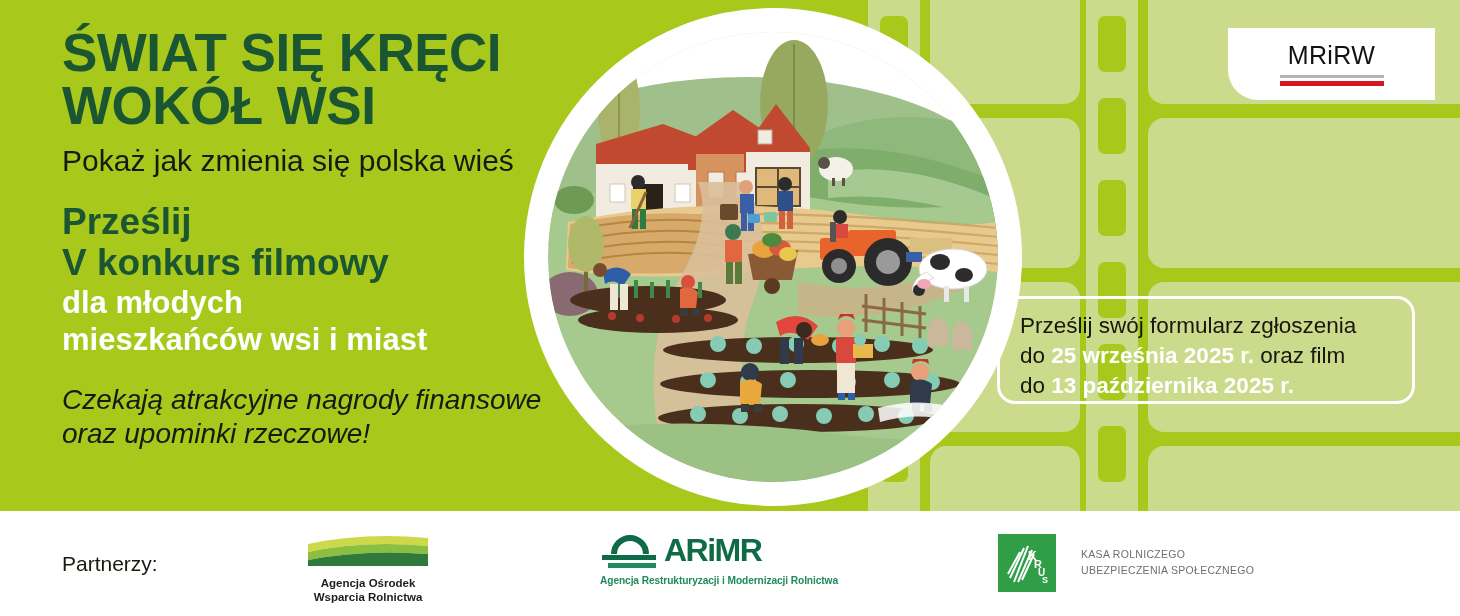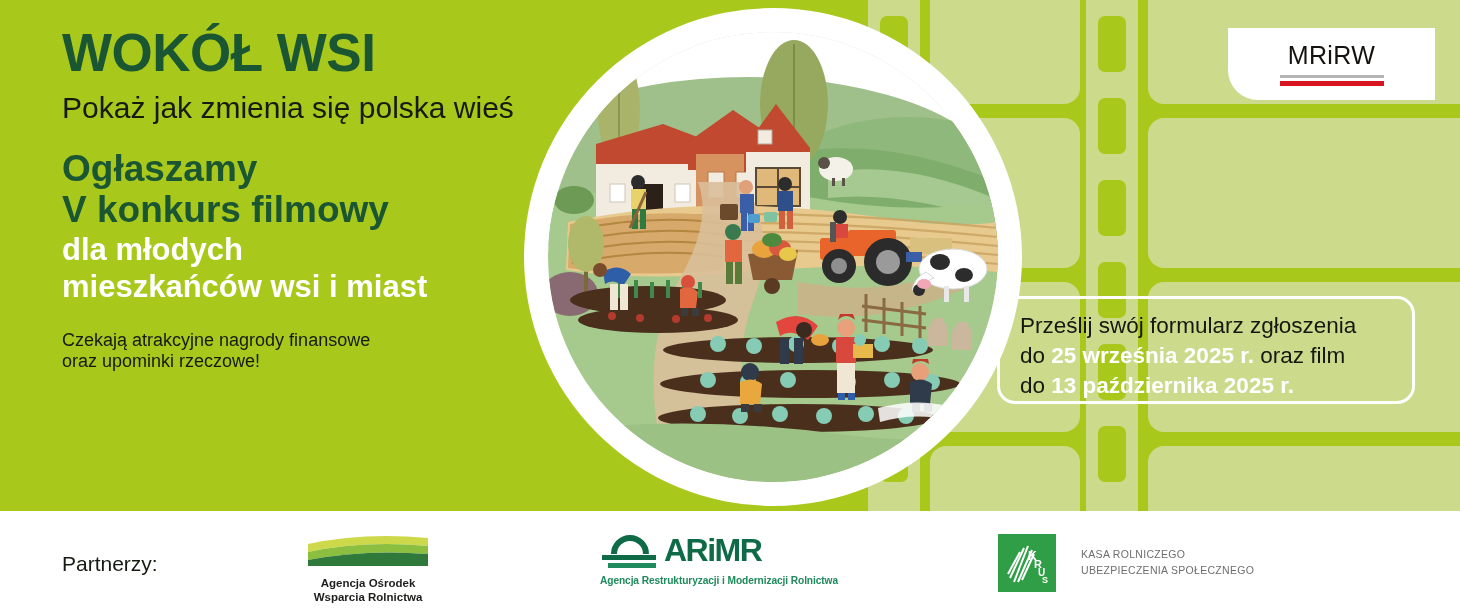--- a/index.html
+++ b/index.html
@@ -85,24 +85,25 @@
   .forwhom{
     color:#ffffff;
     font-weight:bold;
     font-size:31px;
     line-height:1.18;
     margin:2px 0 14px 0;
   }
   .forwhom .l2{display:block;}
   .prizes{
     color:#151b10;
-    font-size:18px;
+    font-size:28px;
     line-height:1.22;
     margin:24px 0 0 0;
     font-weight:normal;
+    font-style:italic;
   }
   .prizes .l2{display:block;}
 
   
   .deadline{
     position:absolute;
     left:997px;top:296px;width:418px;height:108px;
     border:3px solid #ffffff;
     border-radius:18px;
     padding:12px 18px 0 20px;
@@ -450,25 +451,26 @@
 
           <path d="M330 376 q36 -10 70 -2 l4 14 q-40 -8 -72 2 Z" fill="#ffffff" opacity="0.85"></path>
 
           <path d="M0 400 Q140 382 290 402 Q380 414 450 400 L450 450 L0 450 Z" fill="#9cc185"></path>
         </g>
       </svg>
     </div>
 
     <div class="textcol">
       <h1 class="headline">
+        <span>ŚWIAT SIĘ KRĘCI</span>
         <span class="l2">WOKÓŁ WSI</span>
       </h1>
       <p class="subhead">Pokaż jak zmienia się polska wieś</p>
       <p class="announce">
-        <span>Ogłaszamy</span>
+        <span>Prześlij</span>
         <span class="l2">V konkurs filmowy</span>
       </p>
       <p class="forwhom">
         <span>dla młodych</span>
         <span class="l2">mieszkańców wsi i miast</span>
       </p>
       <p class="prizes">
         <span>Czekają atrakcyjne nagrody finansowe</span>
         <span class="l2">oraz upominki rzeczowe!</span>
       </p>

